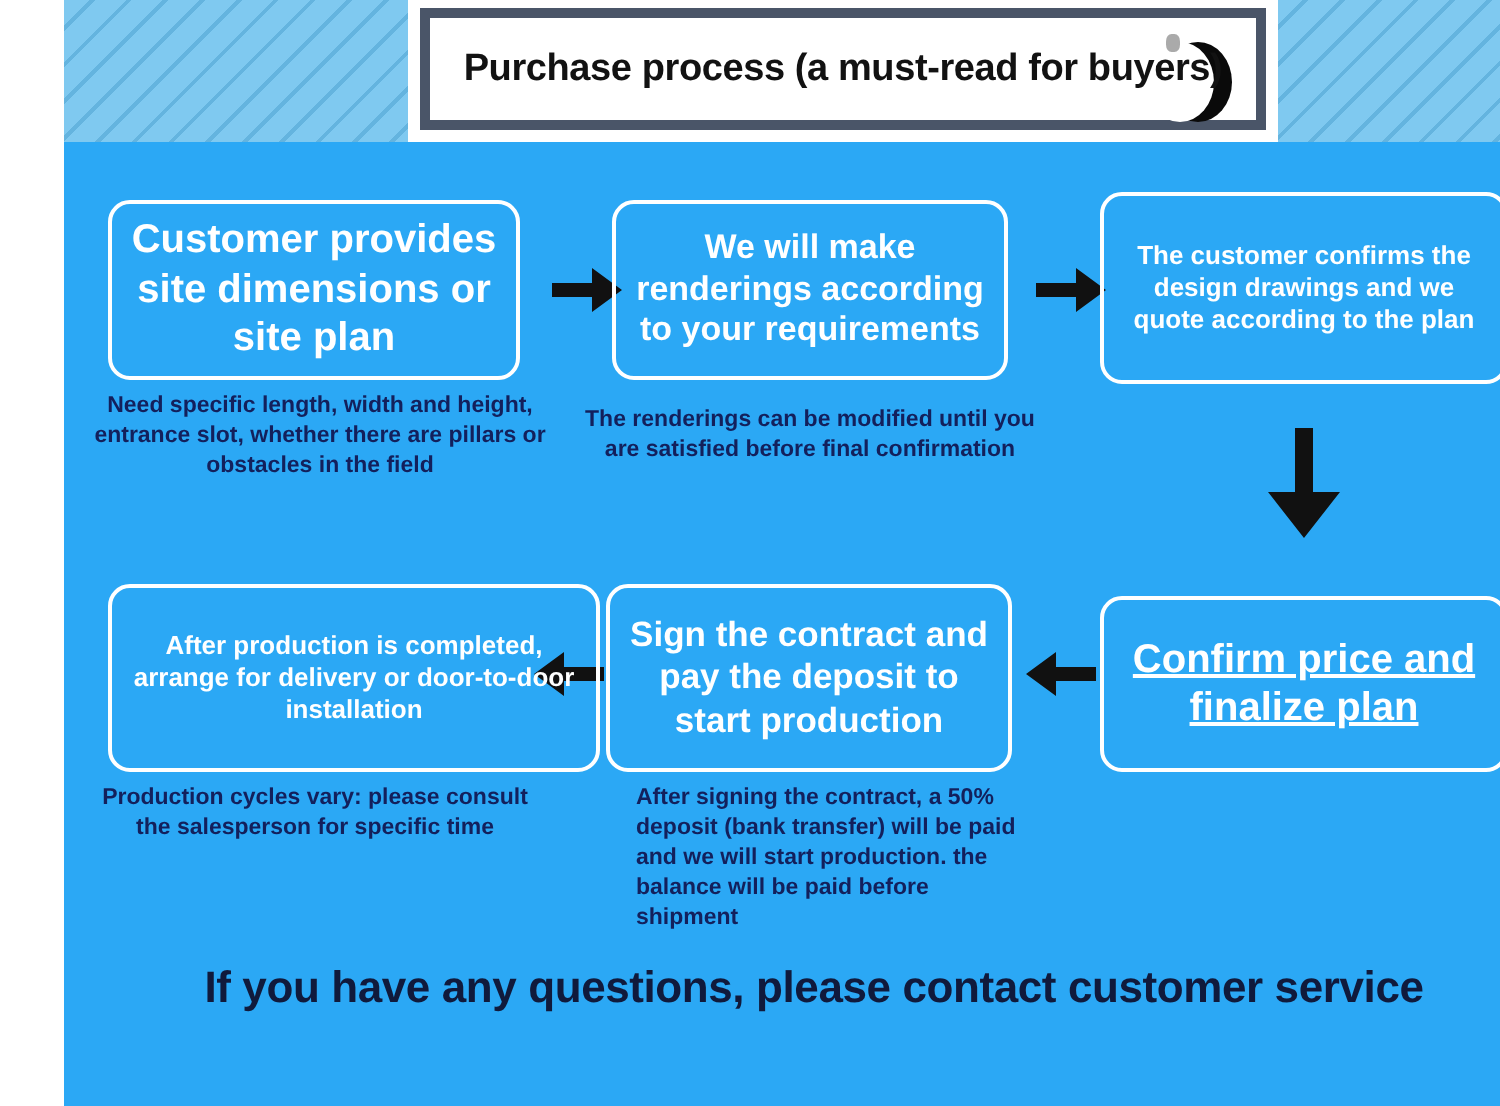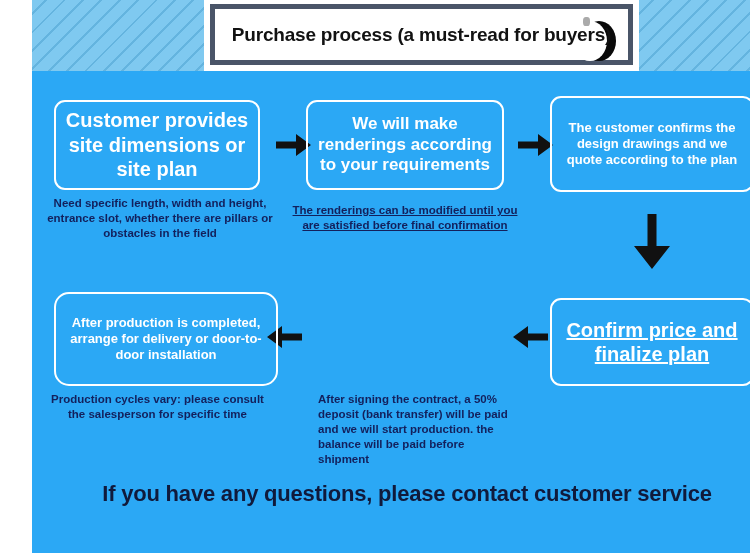--- a/index.html
+++ b/index.html
@@ -139,25 +139,25 @@
     text-align: center;
   }
   .caption.left { text-align: left; }
 
   
   #node-1 { left: 22px;  top: 100px; width: 206px; height: 90px;  font-size: 20px; }
   #node-2 { left: 274px; top: 100px; width: 198px; height: 90px;  font-size: 17px; }
   #node-3 { left: 518px; top: 96px;  width: 204px; height: 96px;  font-size: 13px; }
   #node-4 { left: 518px; top: 298px; width: 204px; height: 88px;  font-size: 20px; text-decoration: underline; }
   #node-5 { left: 271px; top: 292px; width: 203px; height: 94px;  font-size: 17.5px; }
-  #node-6 { left: 22px;  top: 292px; width: 224px; height: 94px;  font-size: 13px; border-radius: 15px; }
+  #node-6 { left: 22px;  top: 292px; width: 246px; height: 94px;  font-size: 13px; }
 
   
   #caption-1 { left: 14px;  top: 196px; width: 228px; }
-  #caption-2 { left: 256px; top: 203px; width: 234px; text-decoration: underline; }
+  #caption-2 { left: 256px; top: 203px; width: 234px; }
   #caption-5 { left: 286px; top: 392px; width: 200px; }
   #caption-6 { left: 18px;  top: 392px; width: 215px; }
 
   
   .arrow { position: absolute; }
   .arrow svg { display: block; }
 
   #arrow-right-1 { left: 244px; top: 131px; }
   #arrow-right-2 { left: 486px; top: 131px; }
   #arrow-down-1  { left: 598px; top: 214px; }
@@ -230,20 +230,23 @@
   <div class="node" id="node-4">
     <span class="node-text">Confirm price and finalize plan</span>
   </div>
 
   <span class="arrow" id="arrow-left-1">
     <svg width="36" height="28" viewBox="0 0 36 28" aria-hidden="true">
       <path d="M36 10.5 H16 V3 L1 14 L16 25 V17.5 H36 Z" fill="#111111"></path>
     </svg>
   </span>
 
+  <div class="node" id="node-5">
+    <span class="node-text">Sign the contract and pay the deposit to start production</span>
+  </div>
   <div class="caption left" id="caption-5">After signing the contract, a 50% deposit (bank transfer) will be paid and we will start production. the balance will be paid before shipment</div>
 
   <span class="arrow" id="arrow-left-2">
     <svg width="36" height="28" viewBox="0 0 36 28" aria-hidden="true">
       <path d="M36 10.5 H16 V3 L1 14 L16 25 V17.5 H36 Z" fill="#111111"></path>
     </svg>
   </span>
 
   <div class="node" id="node-6">
     <span class="node-text">After production is completed, arrange for delivery or door-to-door installation</span>

